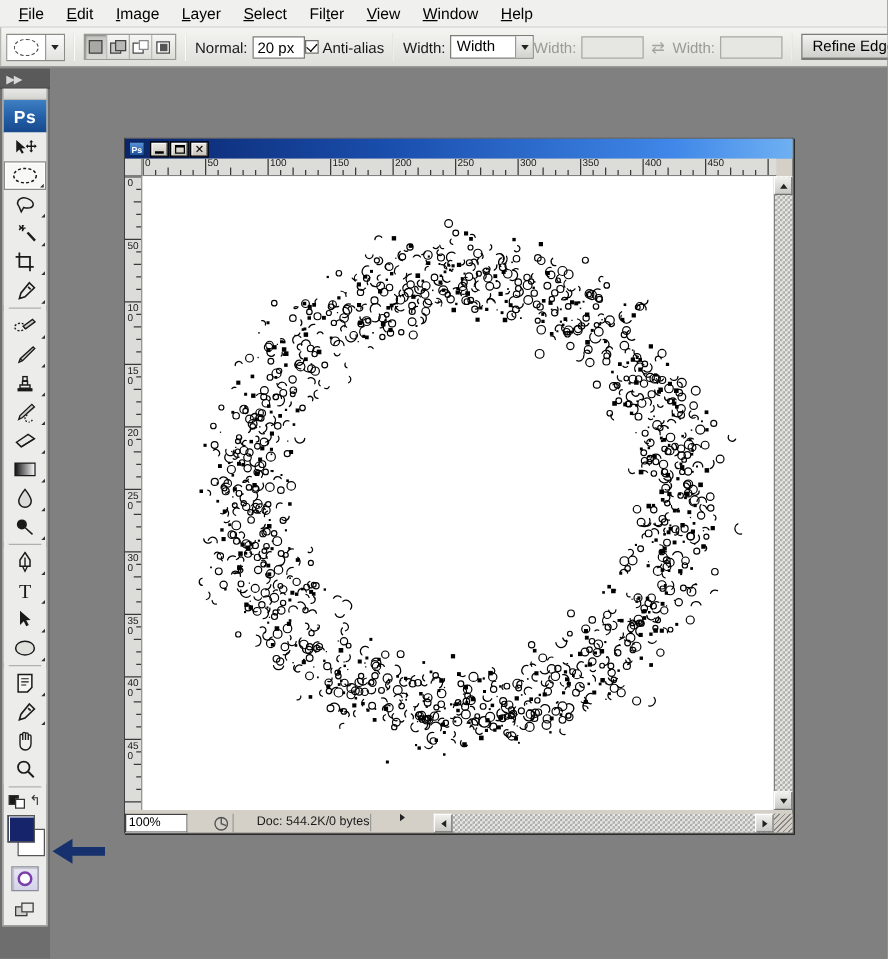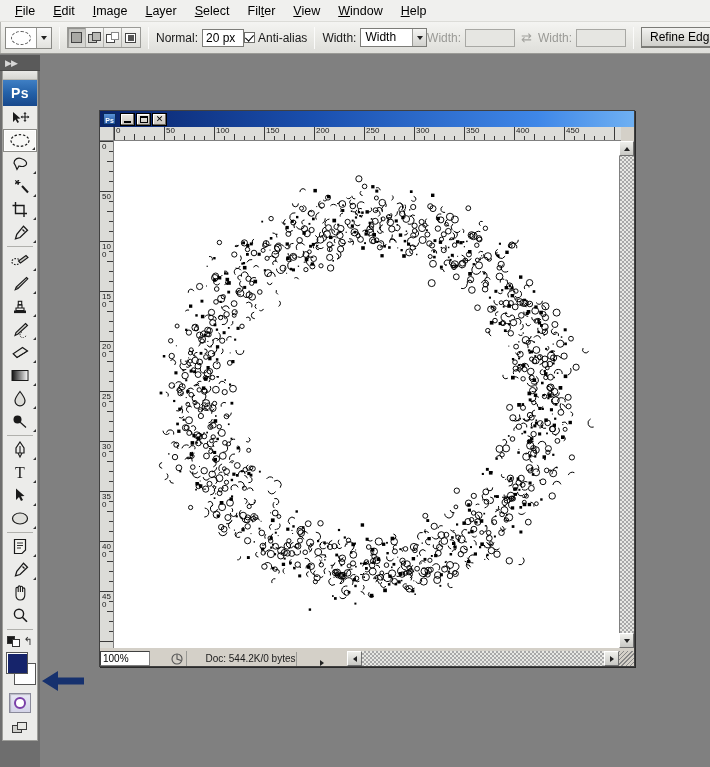--- a/index.html
+++ b/index.html
@@ -286,21 +286,21 @@
   .tri-lf { width:0;height:0;border-top:3.5px solid transparent;border-bottom:3.5px solid transparent;border-right:4px solid #222; }
   #sb-corner {
     position:absolute; right:0; bottom:0; width:15px; height:15px;
     background:#d4d0c8;
     background-image: repeating-linear-gradient(135deg,#888 0 1px,transparent 1px 3px);
   }
 
   
   #statusbar {
     position:absolute; left:0; bottom:0; width:262px; height:15px;
-    background:#d4d0c8; display:flex; align-items:flex-end;gap:18px;
+    background:#d4d0c8; display:flex; align-items:flex-start;gap:18px;
   }
   #zoom-field {
     width:50px; height:15px; background:#fff; border:1px solid #808080;
     border-top-color:#404040; border-left-color:#404040;
     font-size:10px; padding-left:2px; line-height:13px; color:#000;
     font-family:"Liberation Sans",sans-serif;
   }
   #status-ic {
     width:19px; height:15px; display:flex; align-items:center; justify-content:center;
     border-right:1px solid #9a9a96;

